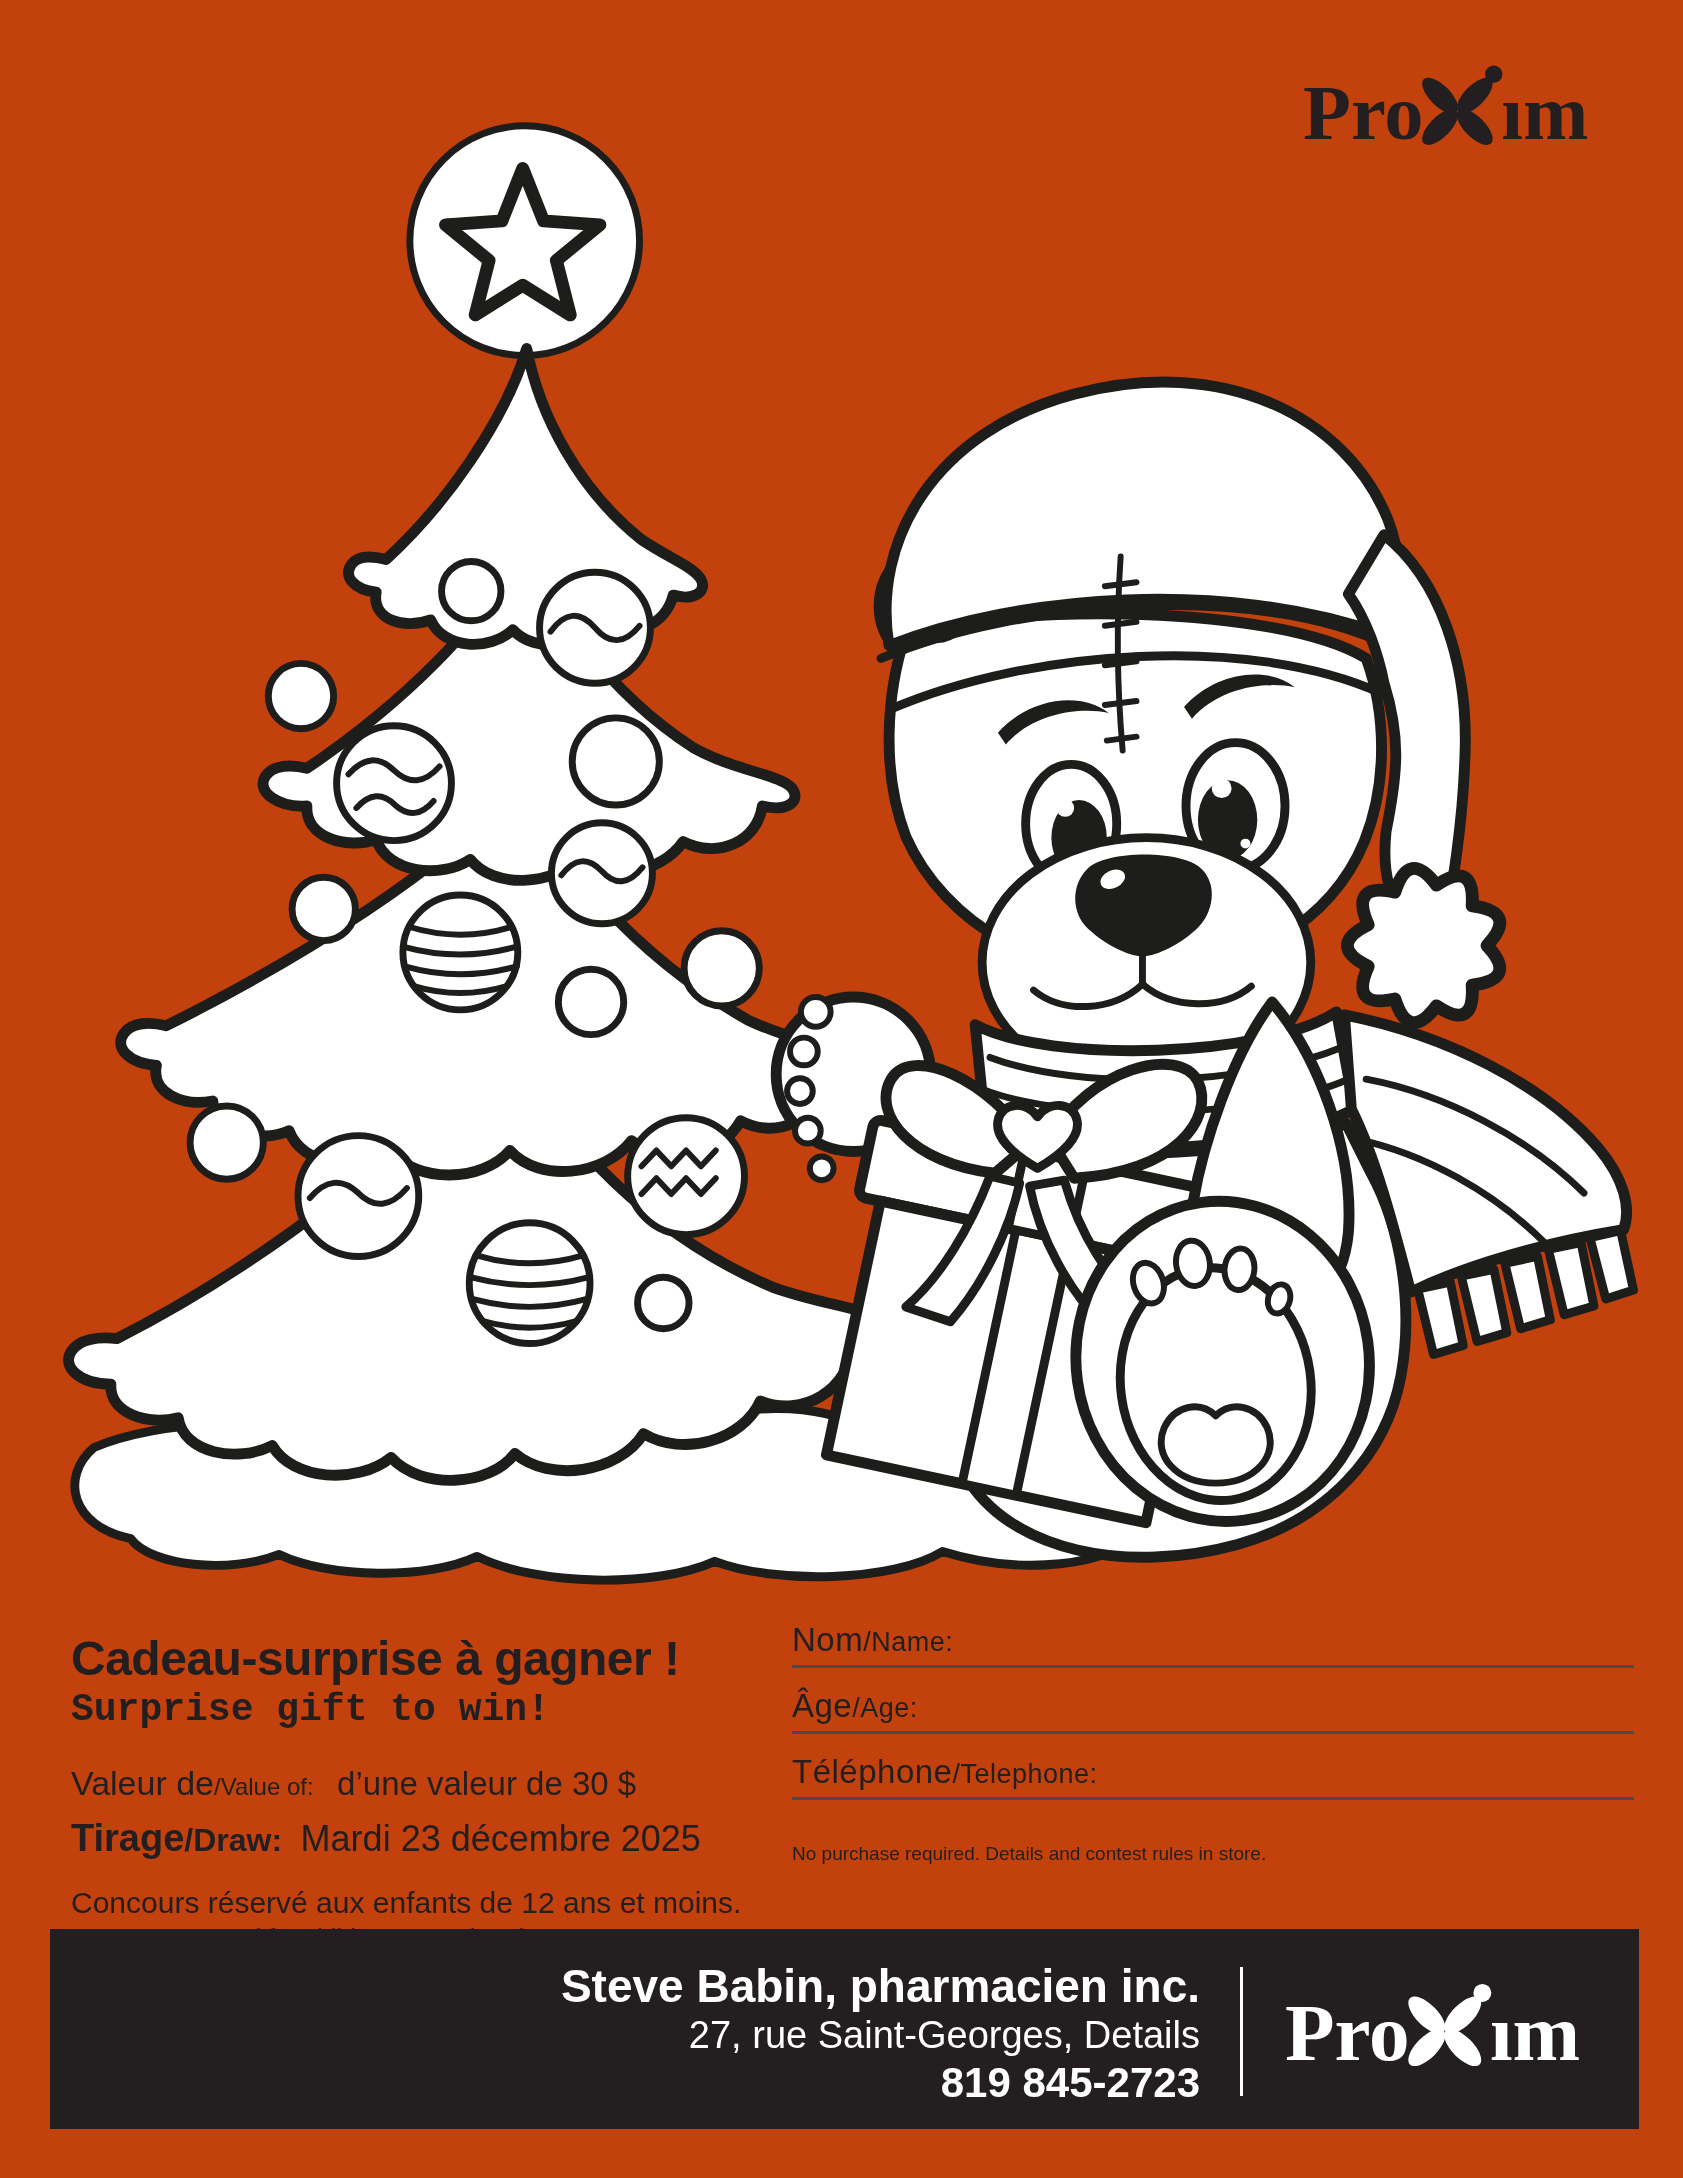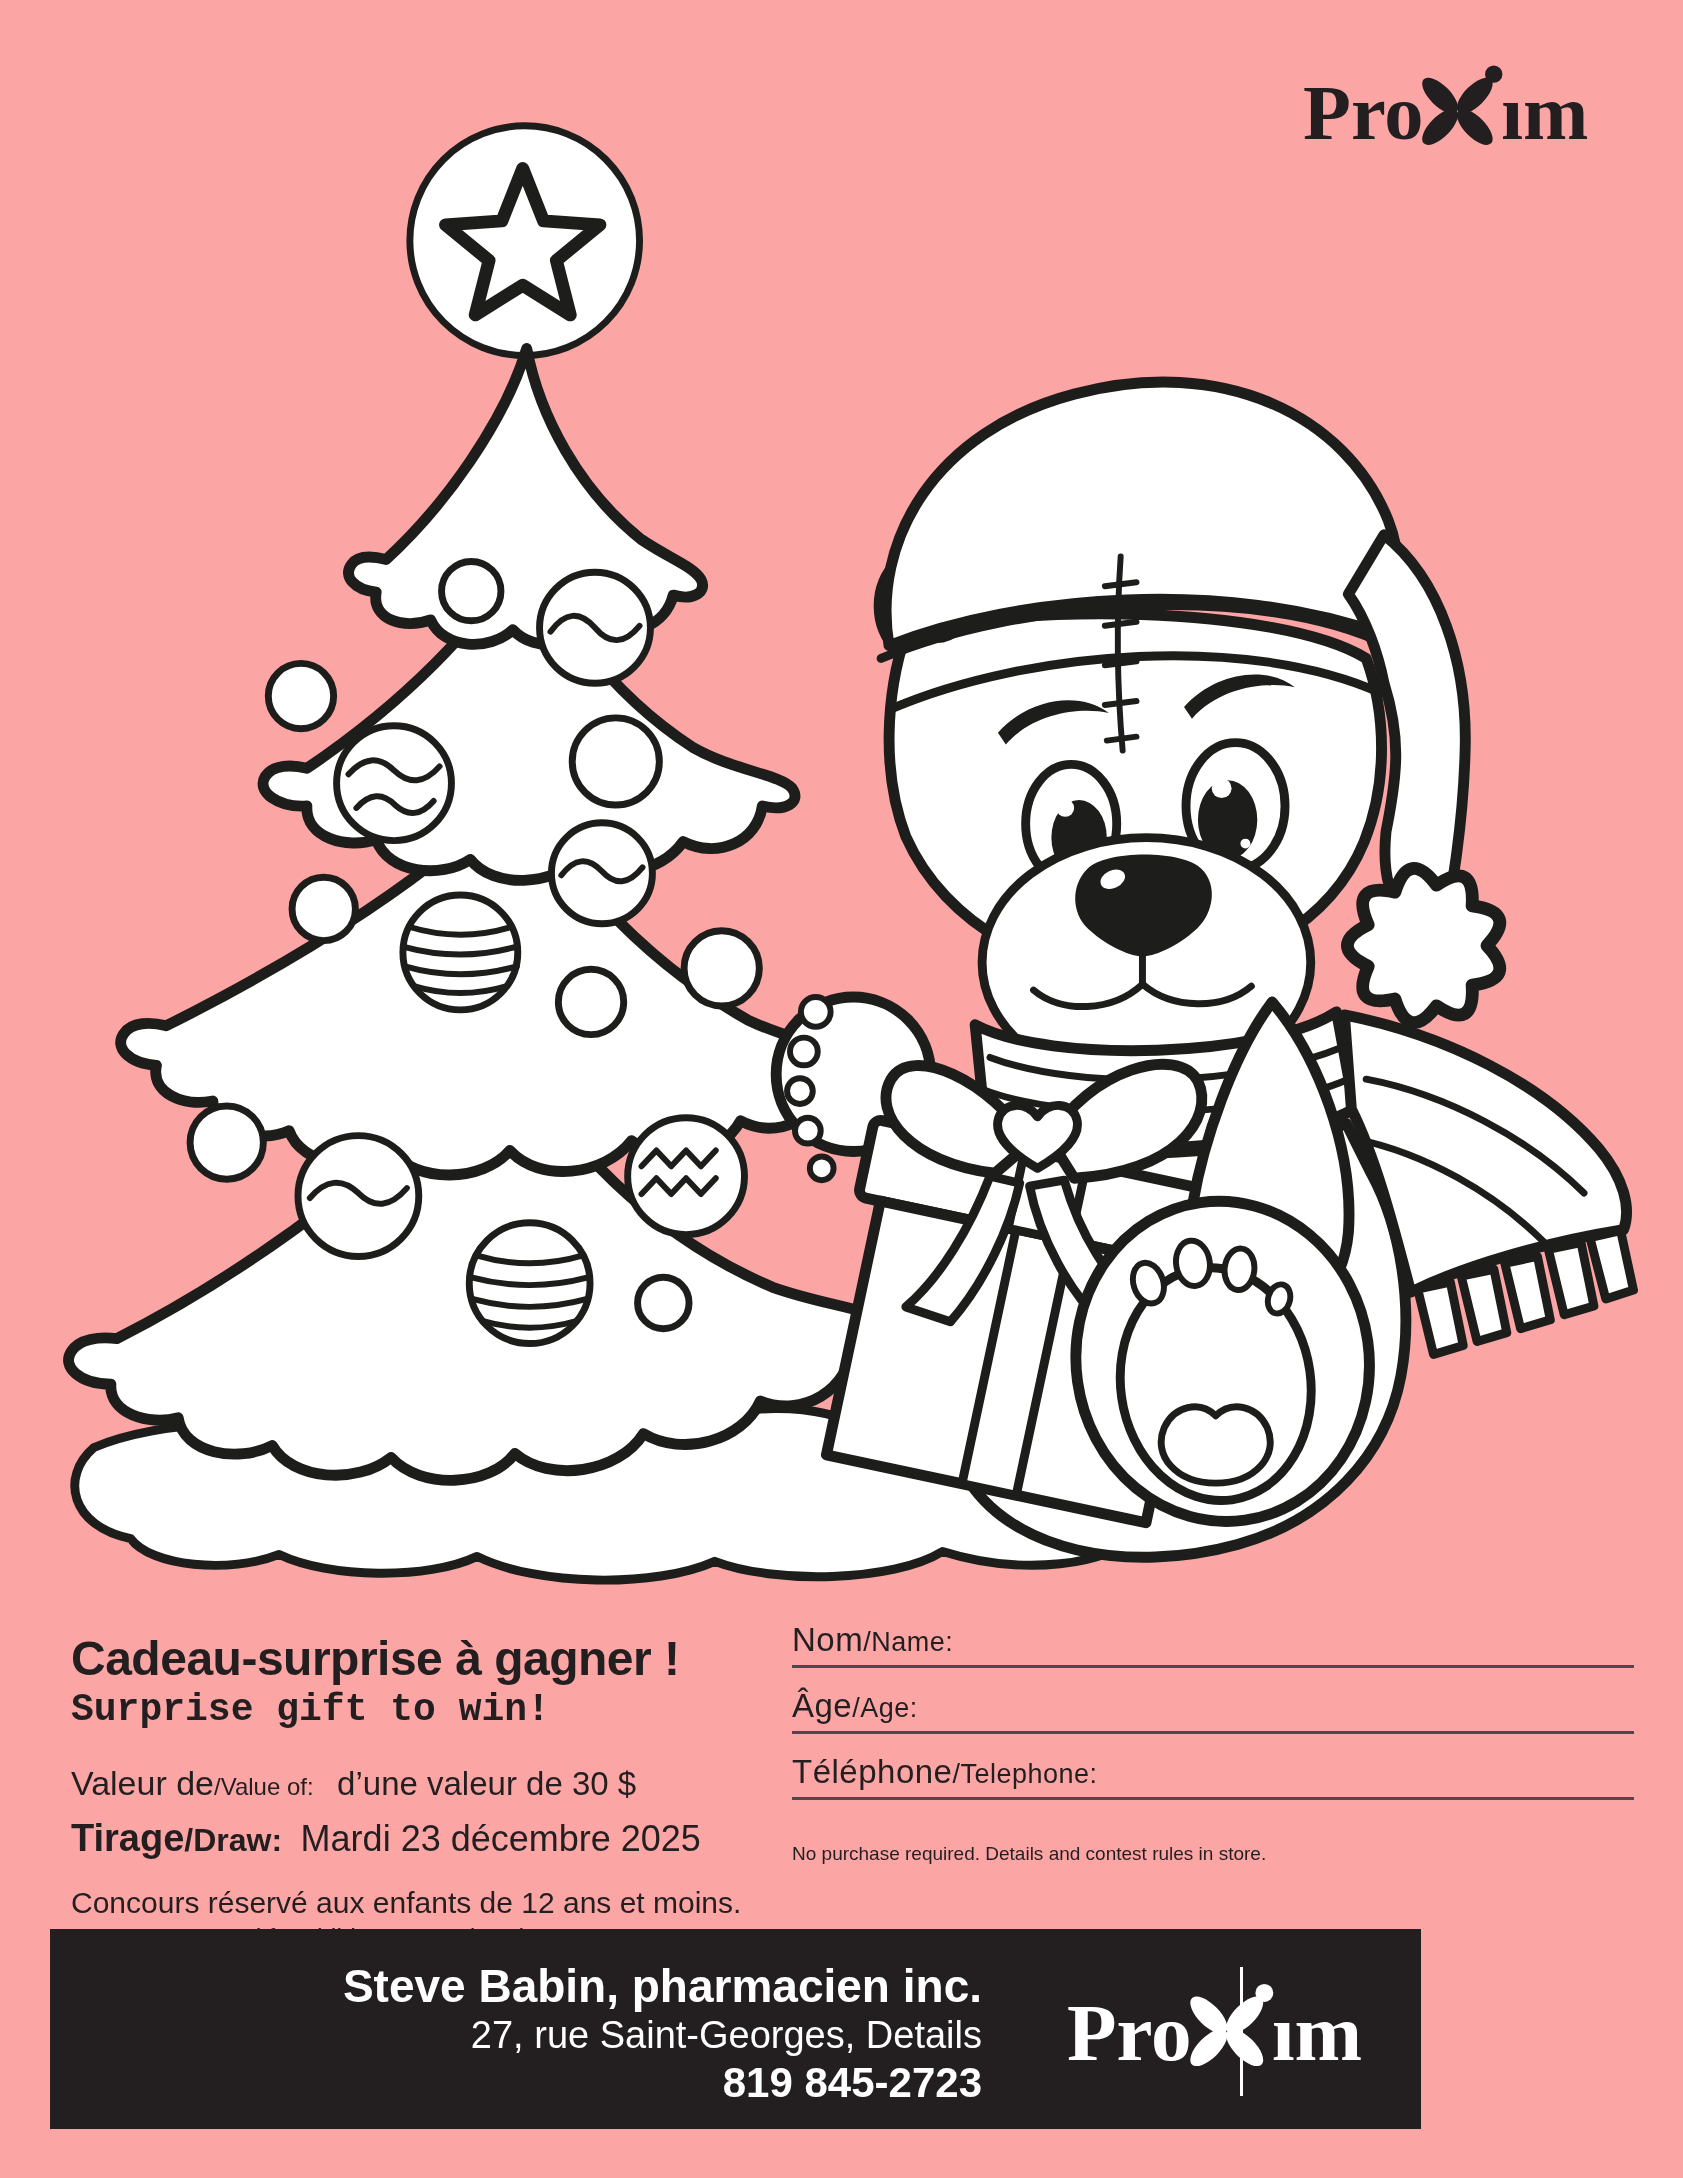--- a/index.html
+++ b/index.html
@@ -1,17 +1,17 @@
 <!DOCTYPE html>
 <html><head>
 <meta charset="utf-8">
 <style>
   html,body{margin:0;padding:0;background:#e8e8e8;}
   .page{
-    position:relative;width:1683px;height:2178px;background:#fca5a5;
+    position:relative;width:1683px;height:2178px;background:#c2410c;
     font-family:"Liberation Sans", sans-serif;color:#231f20;overflow:hidden;
   }
   
   .logo{position:absolute;}
   .logo-header{top:61px;right:91px;width:289px;height:99px;}
   .logo svg{width:100%;height:100%;}
   .logo text{font-family:"Liberation Serif", serif;font-weight:bold;}
   .logo-ink text{fill:#231f20;} .logo-ink .petal,.logo-ink .dot{fill:#231f20;}
   .logo-white text{fill:#ffffff;} .logo-white .petal,.logo-white .dot{fill:#ffffff;}
 
@@ -45,21 +45,21 @@
   .field{position:relative;height:66px;}
   .field .lbl{position:absolute;left:0;bottom:9px;white-space:nowrap;}
   .fld-fr{font-size:33px;letter-spacing:0.5px;}
   .fld-en{font-size:27px;letter-spacing:0.5px;margin-top:8px;}
   .field .rule{position:absolute;left:0;right:0;bottom:0;border-bottom:3px solid #4a4a4a;}
   .note{margin-top:43px;}
   .note-fr{font-size:21px;}
   .note-en{font-size:19px;margin-top:3px;}
 
   
-  .bar{position:absolute;left:50px;top:1929px;width:1371px;height:200px;background:#231f20;color:#ffffff;}
+  .bar{position:absolute;left:50px;top:1929px;width:1589px;height:200px;background:#231f20;color:#ffffff;}
   .bar-text{position:absolute;right:439px;top:32px;text-align:right;}
   .bar-name{font-size:46px;font-weight:bold;line-height:51px;}
   .bar-addr{font-size:38px;line-height:46px;}
   .bar-phone{font-size:42px;font-weight:bold;line-height:50px;}
   .bar-divider{position:absolute;left:1190px;top:38px;width:3px;height:129px;background:#ffffff;}
   .logo-footer{position:absolute;right:55px;top:51px;width:299px;height:101px;}
 </style>
 </head>
 <body>
 

